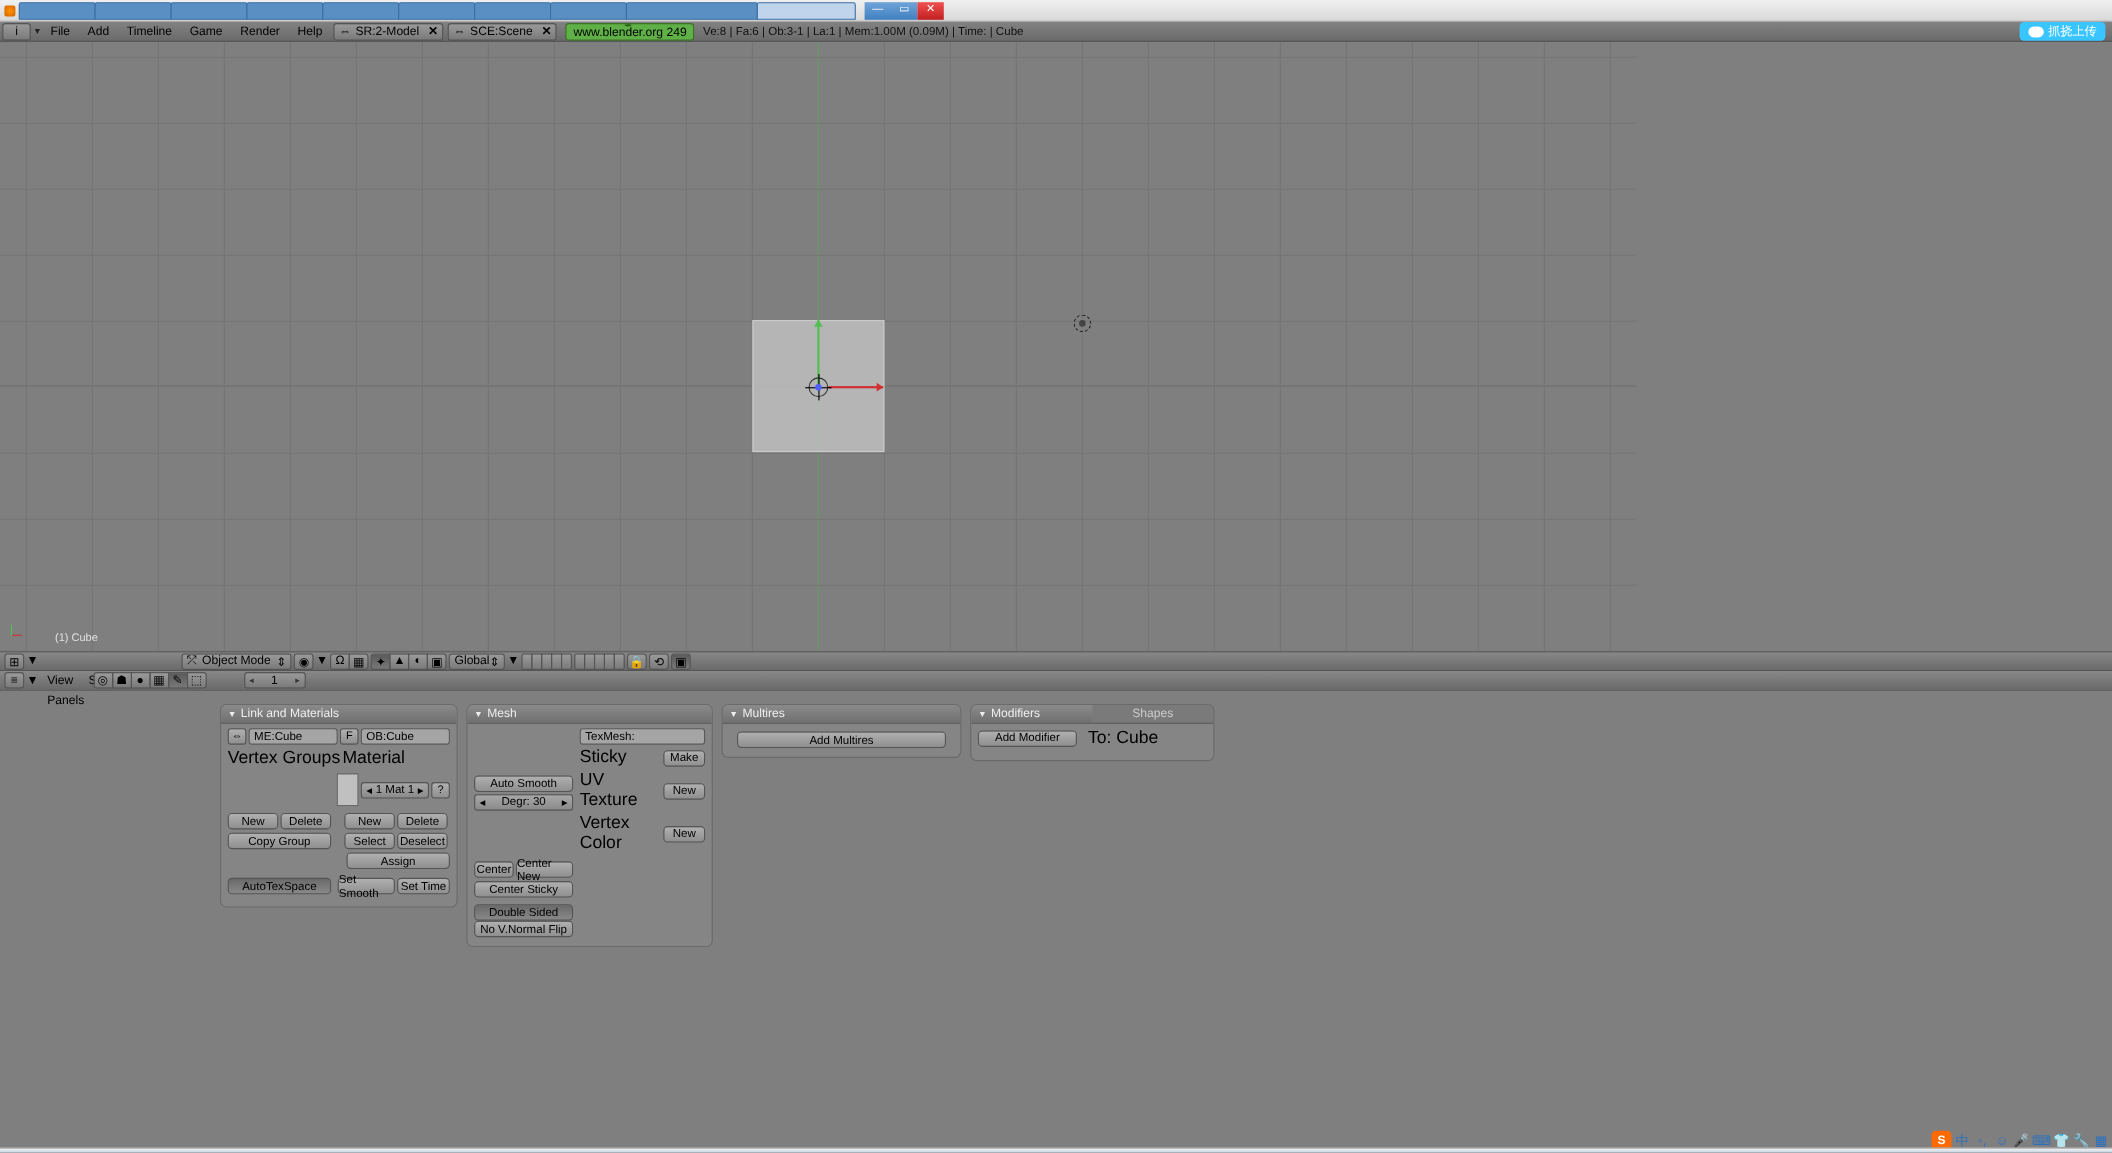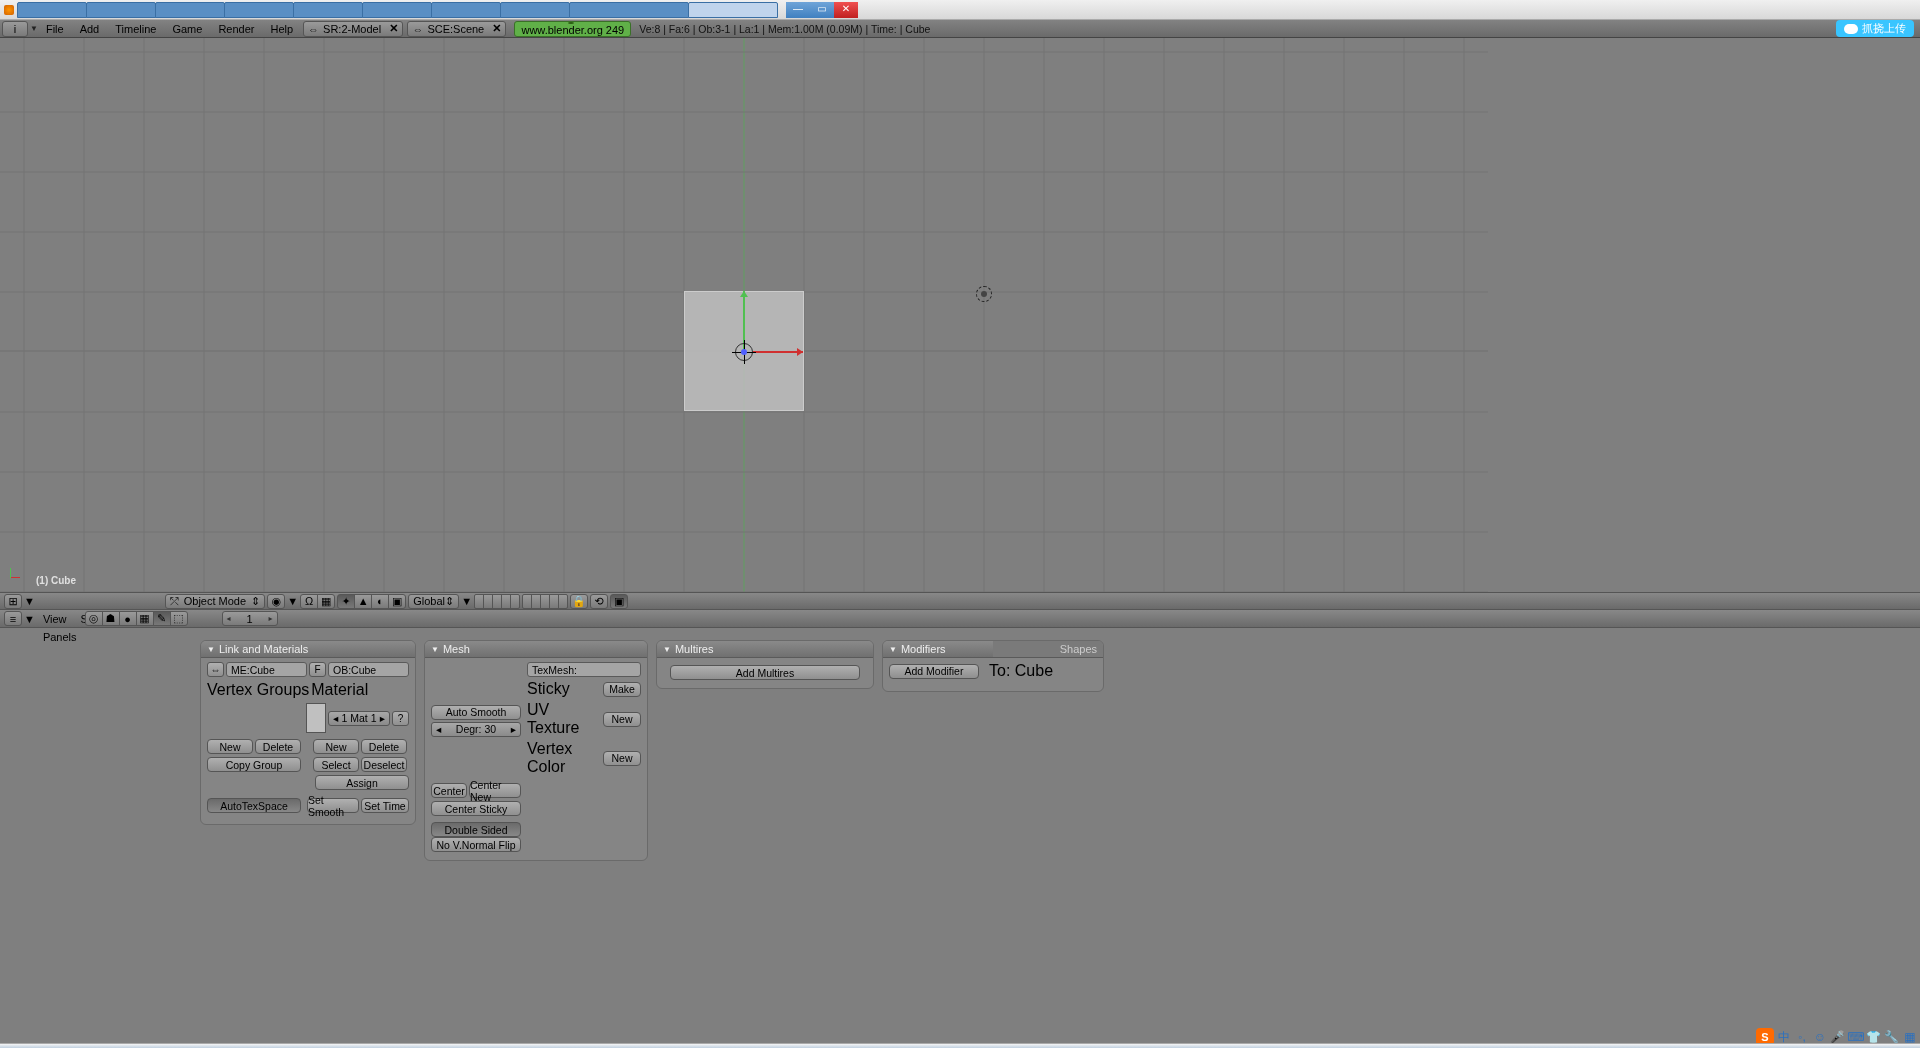--- a/index.html
+++ b/index.html
@@ -43,21 +43,21 @@
 .axis-x { position:absolute; left:753px; top:313px; width:50px; height:2px; background:#d03030;}
 .axis-x::after{content:'';position:absolute;right:-4px;top:-3px;border:4px solid transparent;border-left:6px solid #d03030;}
 .axis-y-up { position:absolute; left:743px; top:253px; width:2px; height:60px; background:#50c050;}
 .axis-y-up::before{content:'';position:absolute;top:-4px;left:-3px;border:4px solid transparent;border-bottom:6px solid #50c050;}
 .lamp { position:absolute; left:976px; top:248px; width:16px; height:16px;}
 .lamp .outer{position:absolute;inset:0;border:1px dashed #222;border-radius:50%;}
 .lamp .inner{position:absolute;left:5px;top:5px;width:6px;height:6px;background:#444;border-radius:50%;}
 .axis-mini { position:absolute; left:10px; bottom:14px; }
 .axis-mini .xl{position:absolute;width:10px;height:1px;background:#d03030;bottom:0;left:0;}
 .axis-mini .yl{position:absolute;width:1px;height:10px;background:#50c050;bottom:0;left:0;}
-.objlabel { position:absolute; left:36px; bottom:6px; font-size:10px; color:#e0e0e0;font-weight:bold;}
+.objlabel { position:absolute; left:50px; bottom:6px; font-size:10px; color:#e0e0e0;}
 
 
 .view3d-header { height: 18px; background: linear-gradient(#888,#6a6a6a); display:flex; align-items:center; font-size:11px; border-top:1px solid #555; border-bottom:1px solid #555; padding:0 4px; gap:2px;}
 .hdr-btn { height:15px; background:linear-gradient(#9a9a9a,#7a7a7a); border:1px solid #555; border-radius:3px; padding:0 4px; display:flex; align-items:center; cursor:default;}
 .hdr-btn.icon { width:18px; justify-content:center; padding:0;}
 .hdr-btn.pressed { background:linear-gradient(#5a5a5a,#787878);}
 .hdr-label { padding:0 6px;margin-top:36px; }
 .hdr-group { display:flex; }
 .hdr-group .hdr-btn { border-radius:0; margin-left:-1px;}
 .hdr-group .hdr-btn:first-child{border-radius:3px 0 0 3px;margin-left:0;}
@@ -367,21 +367,21 @@
       <div class="btn" style="width:190px;margin:3px auto 0">Add Multires</div>
     </div>
   </div>
 
   <div class="panel" style="width:222px">
     <div class="panel-dual-header">
       <div class="panel-header">
           <span class="tri">▼</span>
           <span>Modifiers</span>
         </div>
-      <div class="panel-header tab" style="justify-content:flex-end">
+      <div class="panel-header tab" style="justify-content:center">
           <span>Shapes</span>
         </div>
     </div>
     <div class="panel-body">
       <div class="row">
         <div class="btn" style="flex:0 0 90px">Add Modifier</div>
         <span class="lbl" style="margin-left:8px">To: Cube</span>
       </div>
     </div>
   </div>

